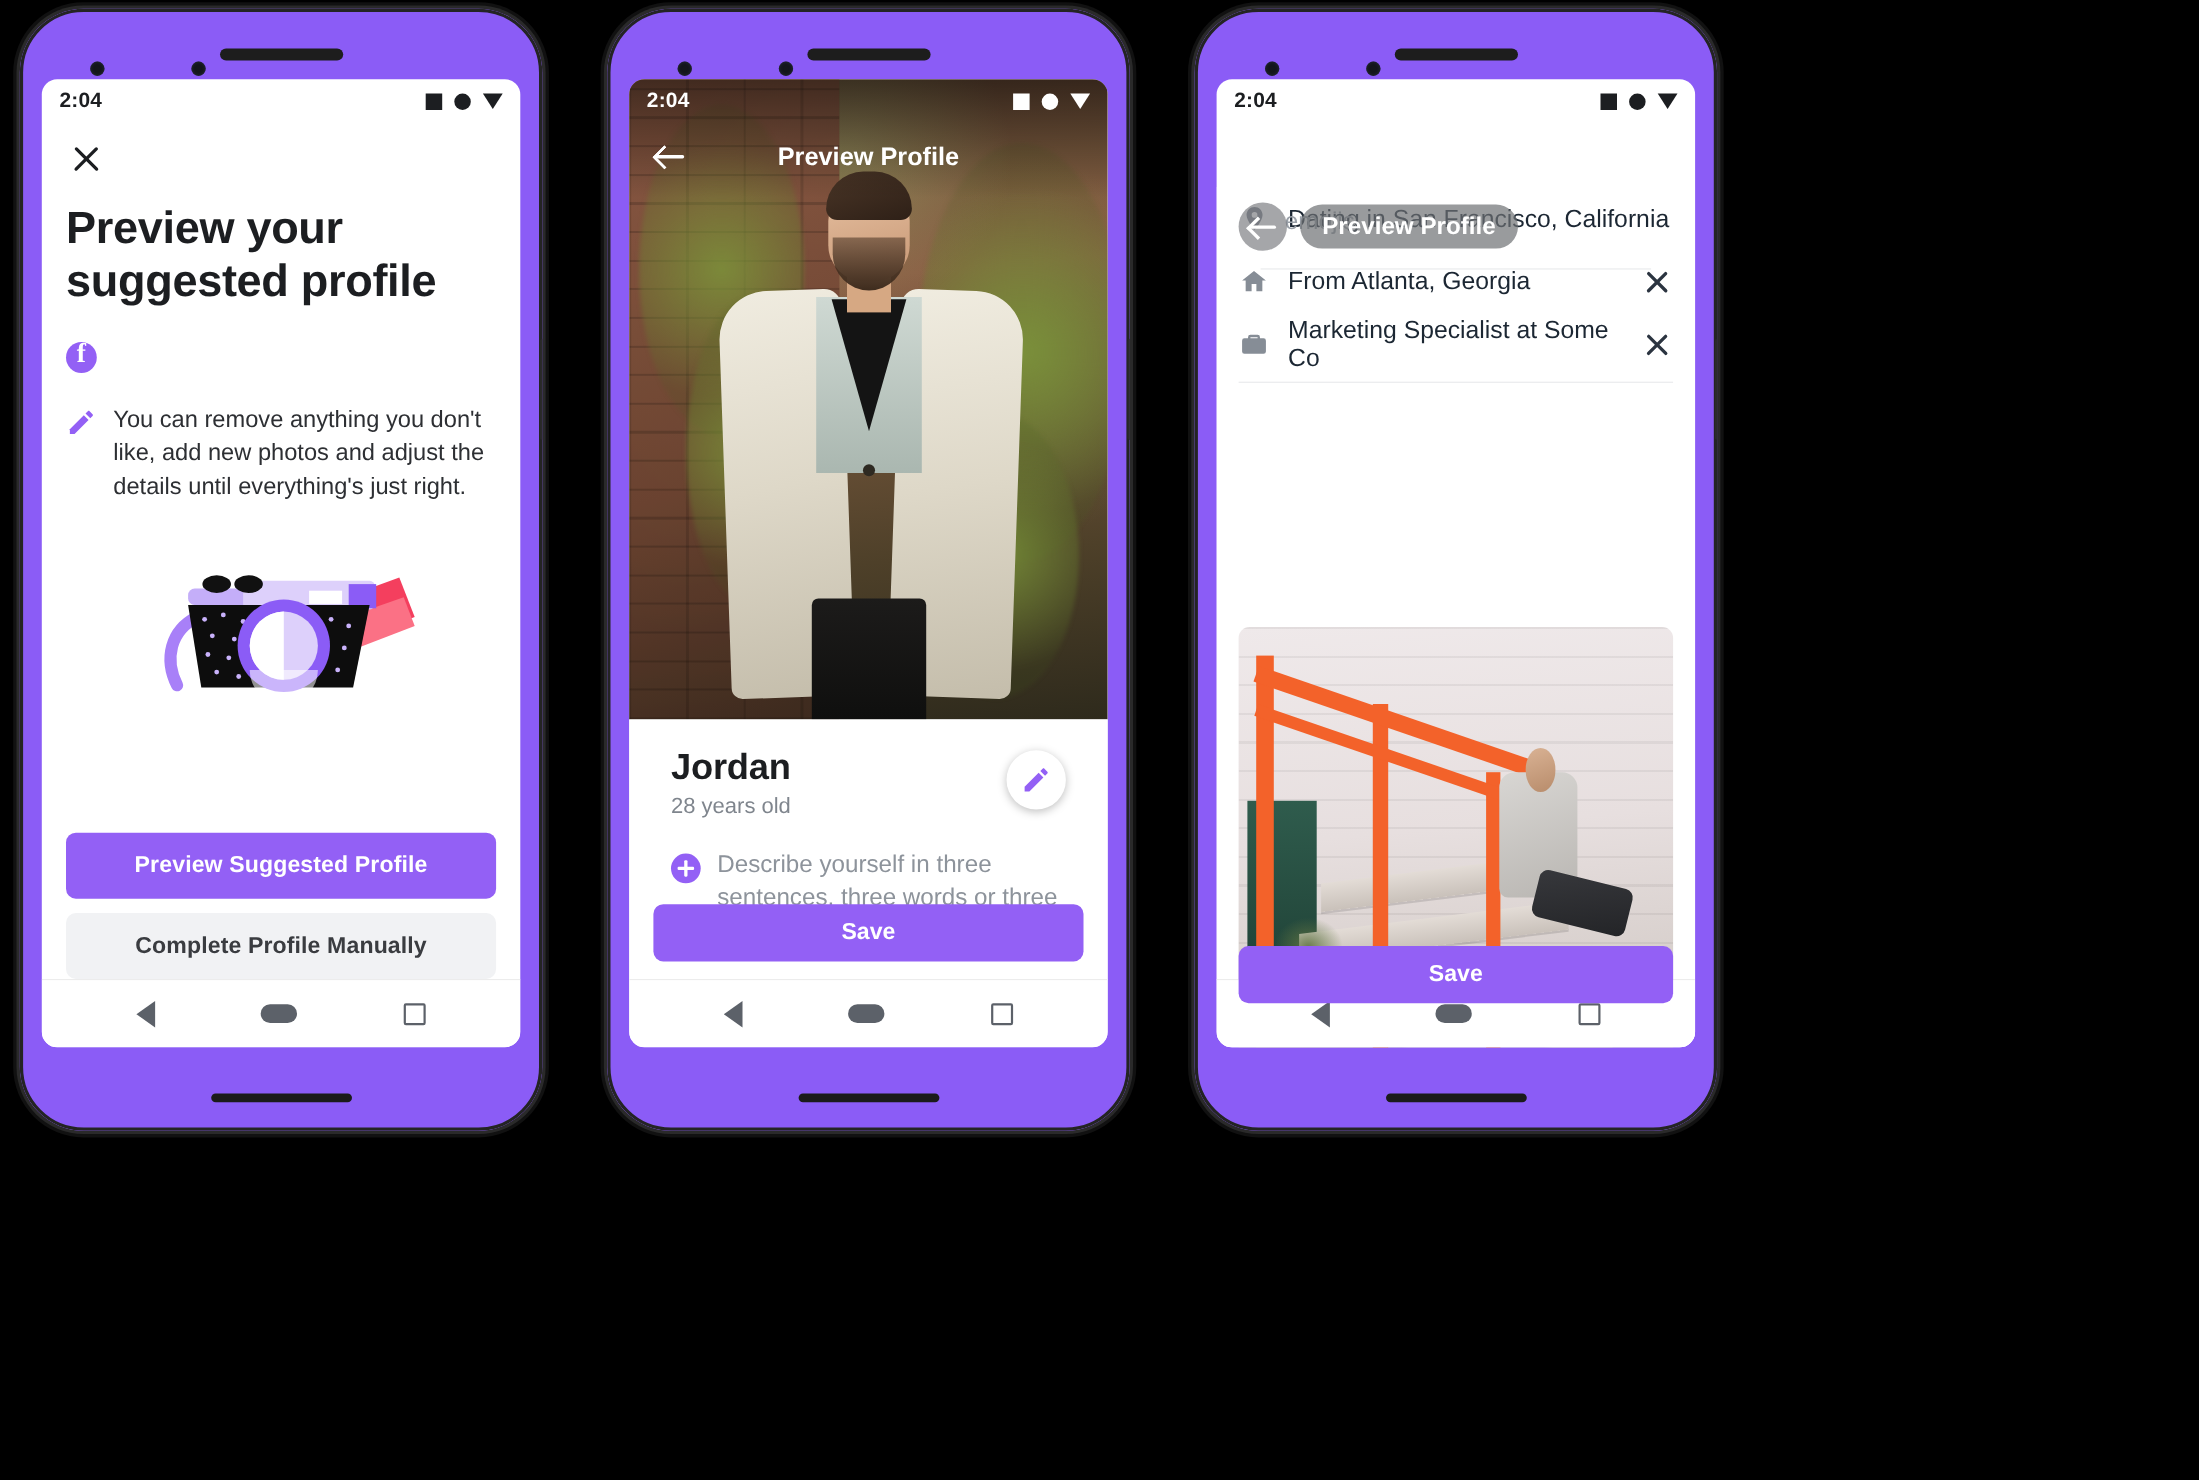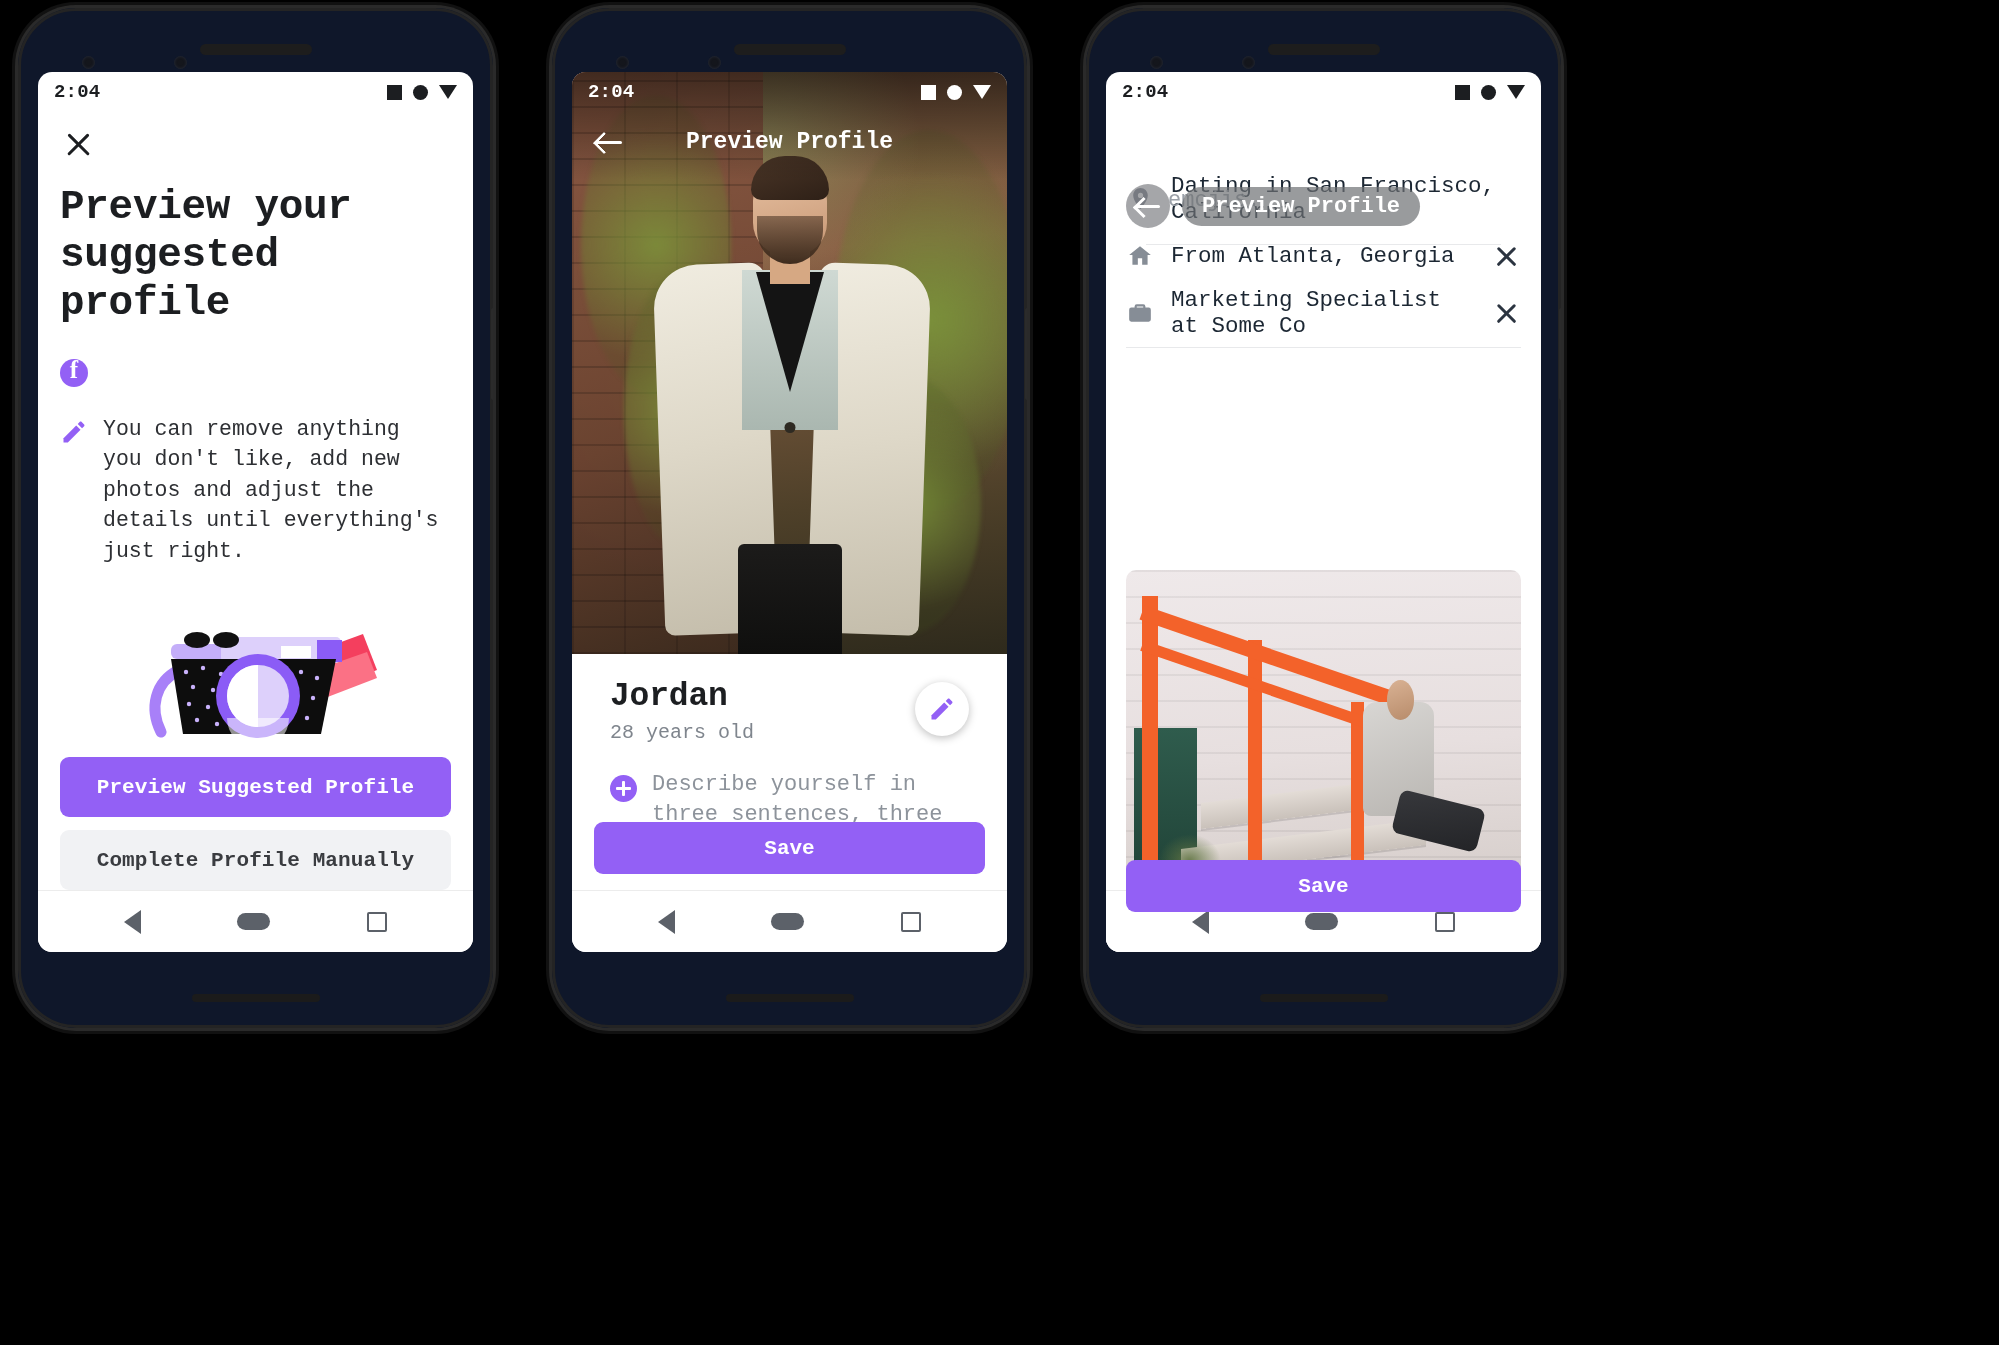--- a/index.html
+++ b/index.html
@@ -11,25 +11,24 @@
   }
   .stage {
     position: relative;
     width: 1999px; height: 1345px;
     background: #000000;
   }
 
   
   .phone {
     position: absolute;
-    background: #0f172a;
+    background: #8b5cf6;
     border-radius: 58px;
     box-shadow: 0 0 0 3px #2a2a2a, 0 0 0 6px #111;
     overflow: hidden;
-    font-family: Liberation Mono, monospace;
   }
   .phone .bezel-hl {
     position: absolute; inset: 0;
     border-radius: 58px;
     border: 3px solid #242424;
     pointer-events: none;
   }
   .speaker {
     position: absolute;
     top: 36px; left: 50%; transform: translateX(-50%);

